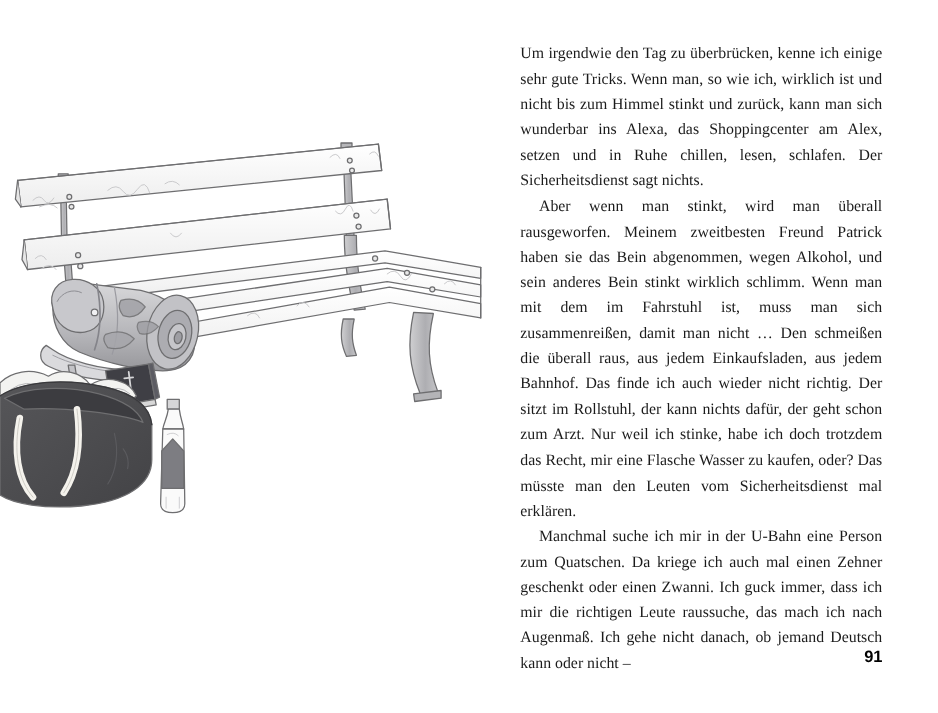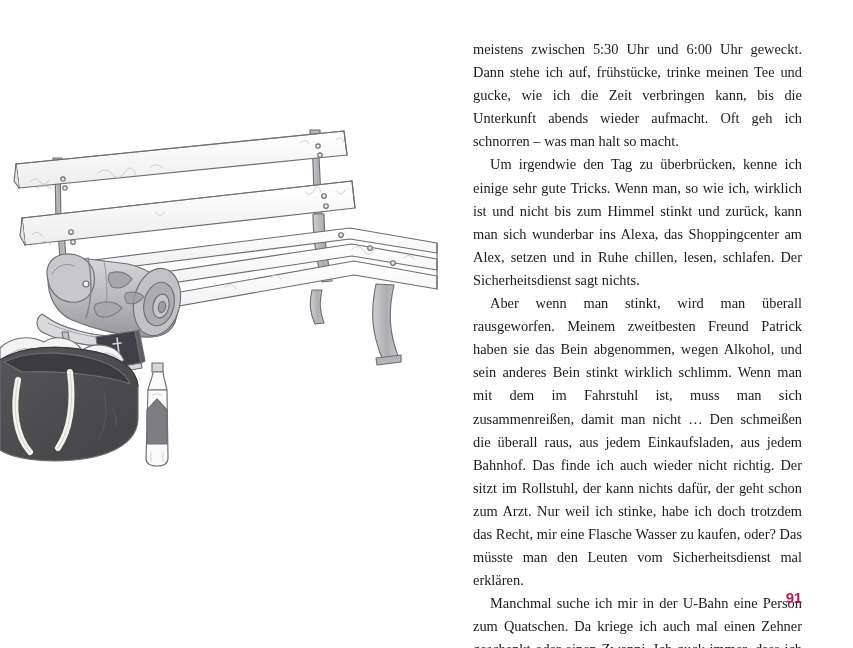--- a/index.html
+++ b/index.html
@@ -58,21 +58,21 @@
   }
   #page-number {
     position: absolute;
     left: 473px;
     top: 589px;
     width: 329px;
     text-align: right;
     font-family: "Liberation Sans", sans-serif;
     font-weight: bold;
     font-size: 15px;
-    color: #be185d;
+    color: #000000;
     letter-spacing: -0.2px;
   }
 </style>
 </head>
 <body>
 
 <div id="page">
 
   <div id="illustration">
     <svg viewBox="0 0 440 400" xmlns="http://www.w3.org/2000/svg">
@@ -271,21 +271,20 @@
             <path d="M151 334 L151 344"></path>
             <path d="M163 334 L163 344"></path>
           </g>
         </g>
 
       </g>
     </svg>
   </div>
 
   <div id="text-column">
-    <p class="para">meistens zwischen 5:30 Uhr und 6:00 Uhr geweckt. Dann stehe ich auf, frühstücke, trinke meinen Tee und gucke, wie ich die Zeit verbringen kann, bis die Unterkunft abends wieder aufmacht. Oft geh ich schnorren – was man halt so macht.</p>
     <p class="para">Um irgendwie den Tag zu überbrücken, kenne ich einige sehr gute Tricks. Wenn man, so wie ich, wirklich ist und nicht bis zum Himmel stinkt und zurück, kann man sich wunderbar ins Alexa, das Shoppingcenter am Alex, setzen und in Ruhe chillen, lesen, schlafen. Der Sicherheitsdienst sagt nichts.</p>
     <p class="para">Aber wenn man stinkt, wird man überall rausgeworfen. Meinem zweitbesten Freund Patrick haben sie das Bein abgenommen, wegen Alkohol, und sein anderes Bein stinkt wirklich schlimm. Wenn man mit dem im Fahrstuhl ist, muss man sich zusammenreißen, damit man nicht … Den schmeißen die überall raus, aus jedem Einkaufsladen, aus jedem Bahnhof. Das finde ich auch wieder nicht richtig. Der sitzt im Rollstuhl, der kann nichts dafür, der geht schon zum Arzt. Nur weil ich stinke, habe ich doch trotzdem das Recht, mir eine Flasche Wasser zu kaufen, oder? Das müsste man den Leuten vom Sicherheitsdienst mal erklären.</p>
     <p class="para">Manchmal suche ich mir in der U-Bahn eine Person zum Quatschen. Da kriege ich auch mal einen Zehner geschenkt oder einen Zwanni. Ich guck immer, dass ich mir die richtigen Leute raussuche, das mach ich nach Augenmaß. Ich gehe nicht danach, ob jemand Deutsch kann oder nicht –</p>
   </div>
 
   <div id="page-number">91</div>
 
 </div>
 
 </body></html>

